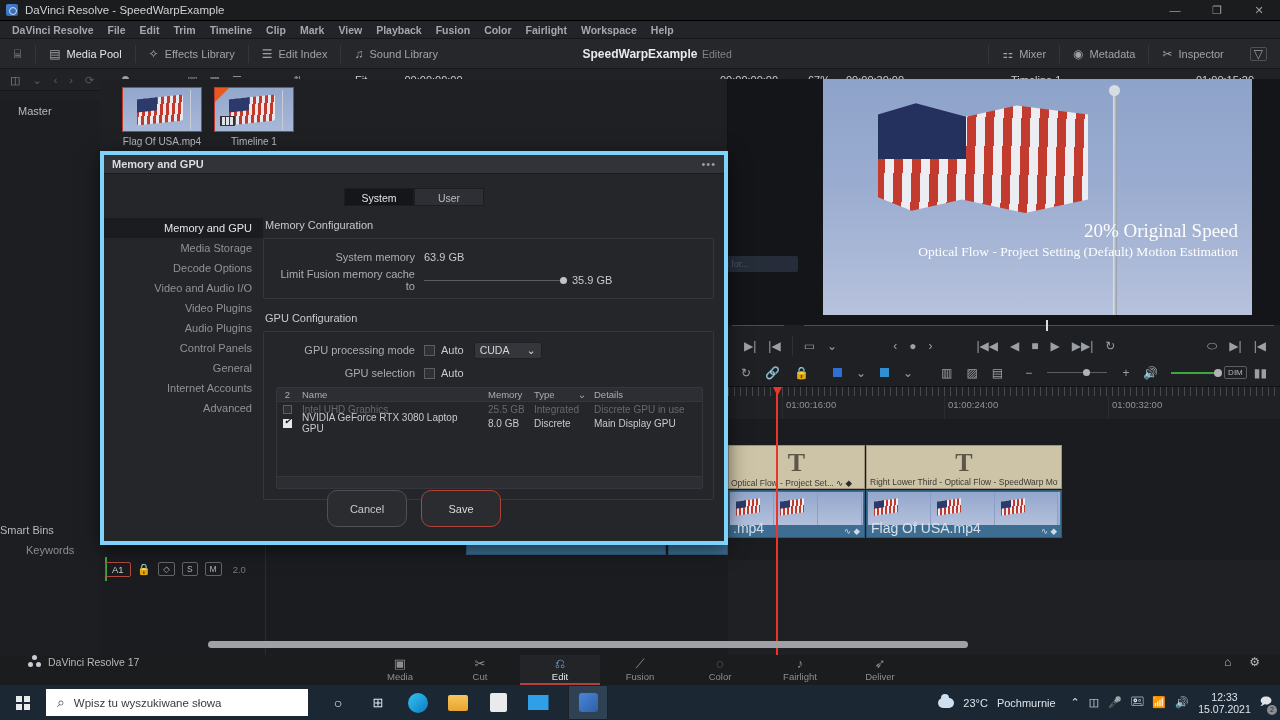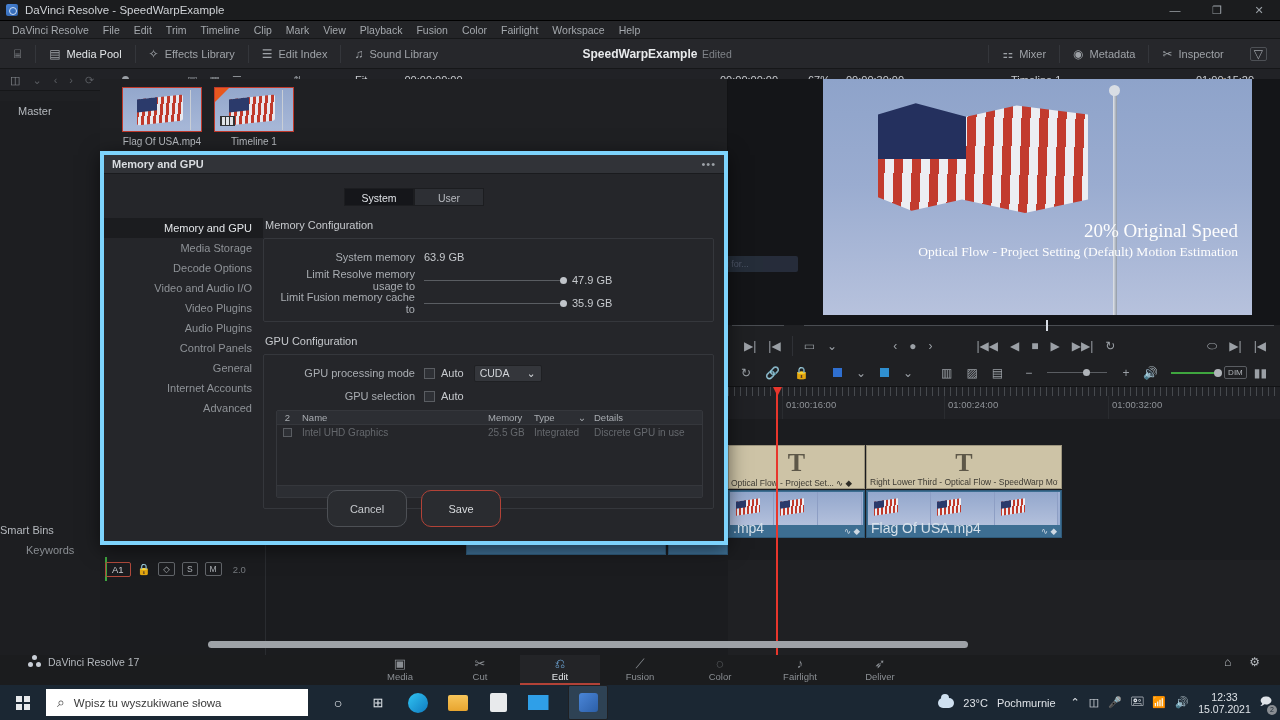--- a/index.html
+++ b/index.html
@@ -34,21 +34,21 @@
     color: #9aa0a6; font-size: 11px;
   }
 
   
   .menubar {
     height: 18px; background: #232427; display: flex; align-items: center;
     padding-left: 5px; gap: 0px; border-bottom: 1px solid #161719;
   }
   .menubar span {
     font-size: 10.5px; color: #a4a8ad; padding: 8px 7px; line-height: 18px;
-    white-space: nowrap; cursor: default;
+    white-space: nowrap; cursor: default; font-weight: bold;
   }
 
   
   .toolbar {
     height: 30px; background: #26272b; display: flex; align-items: center;
     border-bottom: 1px solid #161719; position: relative;
   }
   .tb-item {
     display: flex; align-items: center; gap: 6px; padding: 0 13px; height: 30px;
     color: #9fa3a8; font-size: 11px; white-space: nowrap;
@@ -596,27 +596,20 @@
         <div class="nav-item">Advanced</div>
       </div>
 
       <div class="dlg-main">
         <div class="sect-hd">Memory Configuration</div>
         <div class="box">
           <div class="frow">
             <div class="flab">System memory</div>
             <div class="fval">63.9 GB</div>
           </div>
-          <div class="frow">
-            <div class="flab">Limit Resolve memory usage to</div>
-            <div class="sld">
-                <i class="knob"></i>
-              </div>
-            <div class="fval">47.9 GB</div>
-          </div>
           <div class="frow" style="margin-bottom:0">
             <div class="flab">Limit Fusion memory cache to</div>
             <div class="sld">
                 <i class="knob"></i>
               </div>
             <div class="fval">35.9 GB</div>
           </div>
         </div>
 
         <div class="sect-hd" style="margin-top:13px">GPU Configuration</div>
@@ -647,20 +640,27 @@
               </div>
               <div class="c-det">Details</div>
             </div>
             <div class="gt-row dimmed">
               <div class="c-chk"><i class="mini-chk"></i></div>
               <div class="c-name">Intel UHD Graphics</div>
               <div class="c-mem">25.5 GB</div>
               <div class="c-type">Integrated</div>
               <div class="c-det">Discrete GPU in use</div>
             </div>
+            <div class="gt-row">
+              <div class="c-chk"><i class="mini-chk on"></i></div>
+              <div class="c-name">NVIDIA GeForce RTX 3080 Laptop GPU</div>
+              <div class="c-mem">8.0 GB</div>
+              <div class="c-type">Discrete</div>
+              <div class="c-det">Main Display GPU</div>
+            </div>
             <div class="gt-filler"></div>
             <div class="gt-foot"></div>
           </div>
         </div>
       </div>
     </div>
 
     <div class="dlg-btns">
       <div class="btn">Cancel</div>
       <div class="btn primary">Save</div>

